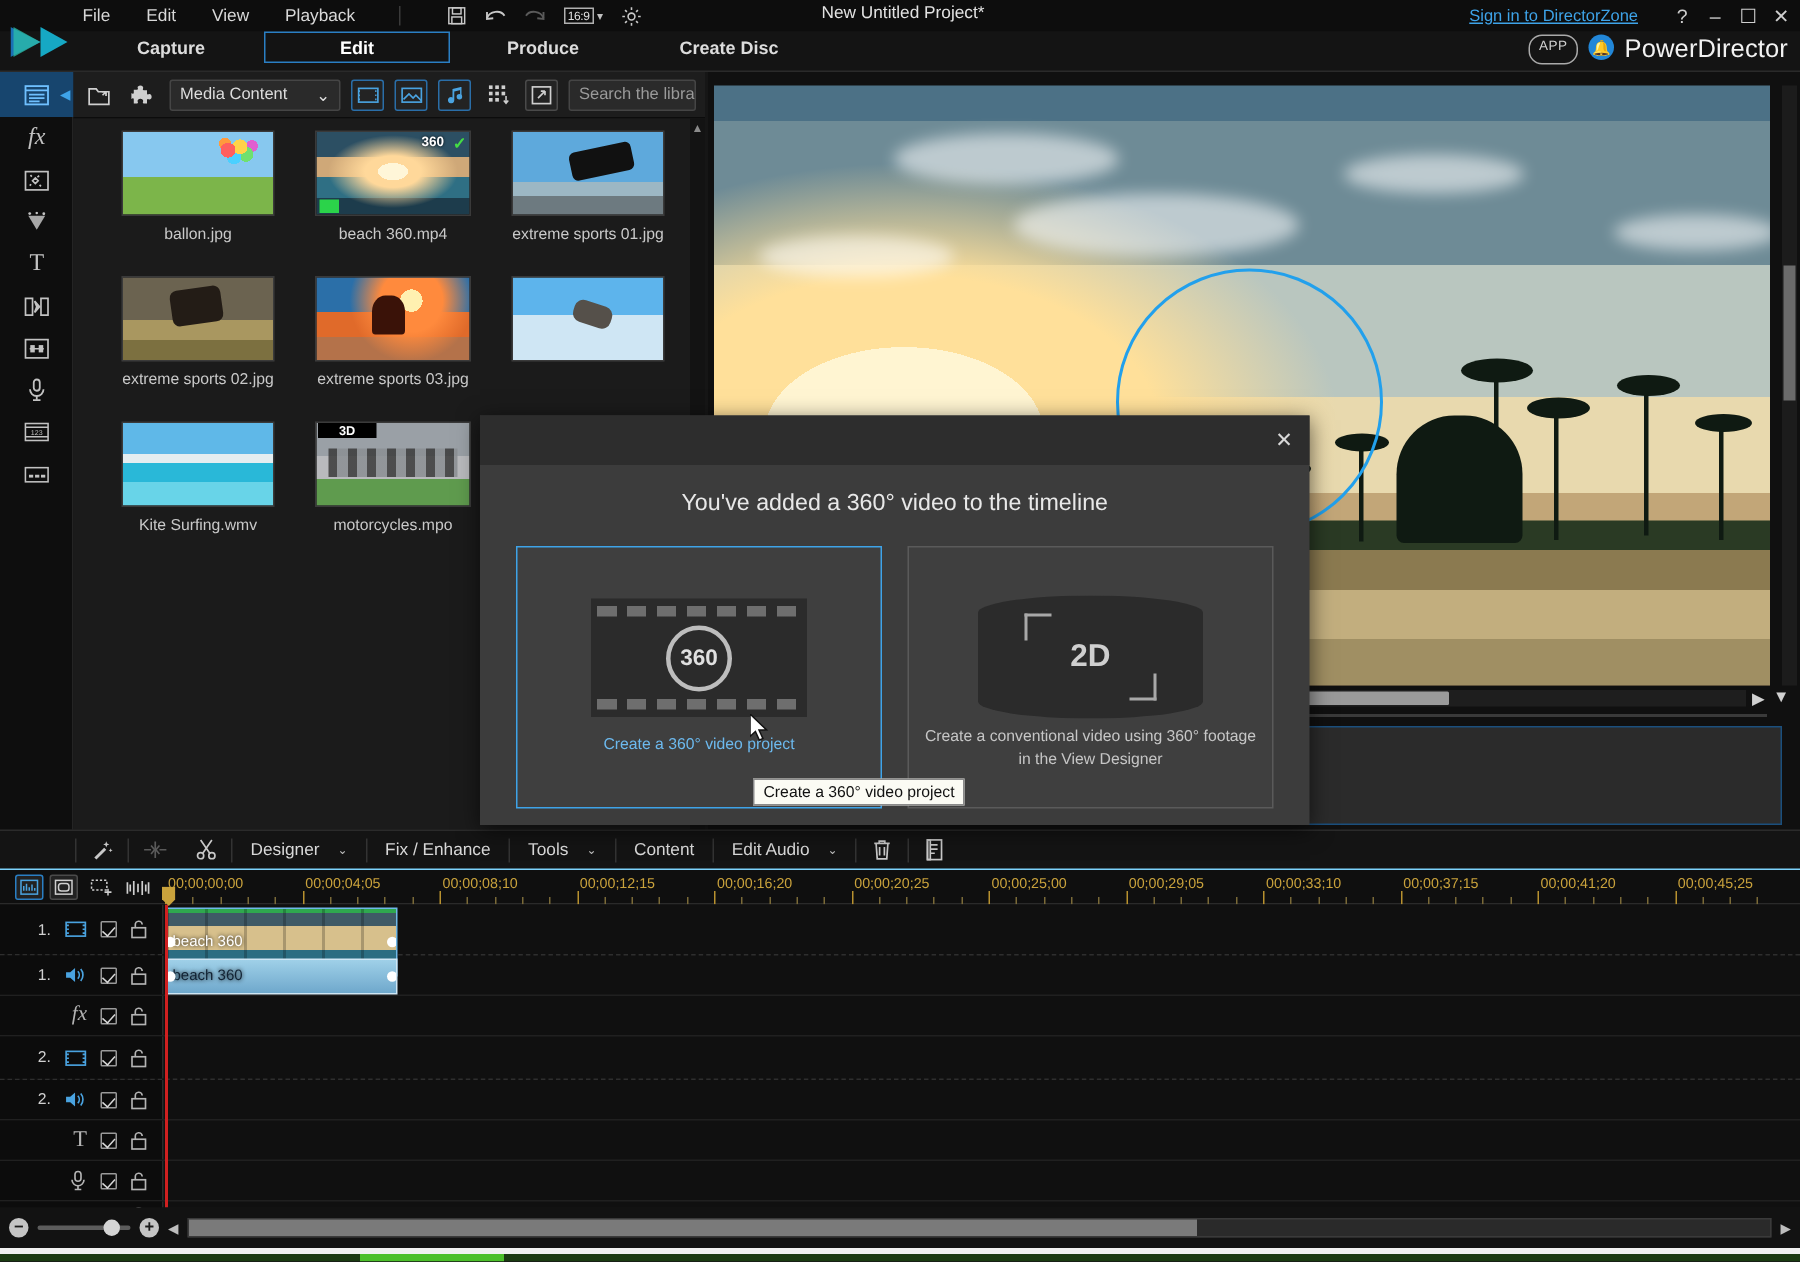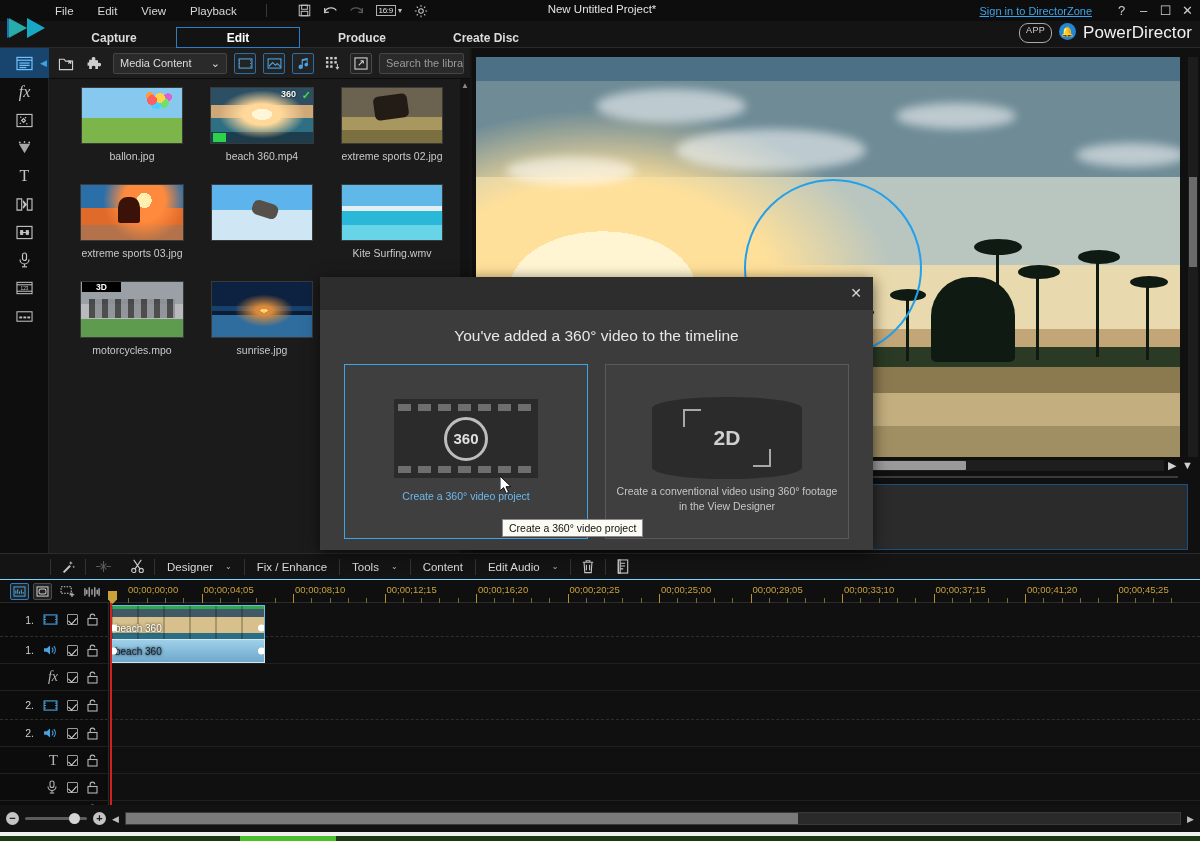--- a/index.html
+++ b/index.html
@@ -33,21 +33,21 @@
 
   
   .modebar {
     position:absolute; left:0; top:21px; width:1200px; height:27px;
     background:#141414; border-bottom:1px solid #2a2a2a;
   }
   .logo {
     position:absolute; left:6px; top:-9px; width:42px; height:32px;
     display:flex; align-items:center; justify-content:center;
   }
-  .modes { position:absolute; left:52px; top:0; display:flex; height:27px; align-items:flex-end; }
+  .modes { position:absolute; left:52px; top:0; display:flex; height:27px; align-items:flex-start; }
   .mode {
     width:124px; height:21px; line-height:20px; text-align:center;
     font-size:12px; font-weight:bold; color:#dcdcdc; cursor:pointer;
     border:1px solid transparent;
   }
   .mode.active { border:1px solid #2a7fc4; background:#131313; color:#ffffff; }
   .brandarea { position:absolute; right:8px; top:2px; display:flex; gap:7px; }
   .app-pill {
     border:1px solid #aaa; border-radius:9px; font-size:9px; color:#cfcfcf;
     padding:1px 6px; letter-spacing:.3px;
@@ -617,20 +617,26 @@
       <div class="cell wide">
         <div class="thumb" style="width:104px">
           <div class="img-beach360"></div>
           <span class="badge360">360</span>
           <span class="check">✓</span>
           <span class="audioicon"></span>
         </div>
         <div class="cap">beach 360.mp4</div>
       </div>
 
+      <div class="cell">
+        <div class="thumb">
+            <div class="img-bmx"></div>
+          </div>
+        <div class="cap">extreme sports 01.jpg</div>
+      </div>
 
       <div class="cell">
         <div class="thumb">
             <div class="img-moto"></div>
           </div>
         <div class="cap">extreme sports 02.jpg</div>
       </div>
 
       <div class="cell wide">
         <div class="thumb" style="width:104px">
@@ -796,21 +802,21 @@
         <path d="M12.8 8v5M10.3 10.5h5"></path>
       </svg>
     </div>
     <div class="tl-head-ico plain" style="left:82px">
       <svg class="svgc" width="16" height="12" viewBox="0 0 17 12" fill="none" stroke="currentColor" stroke-width="1.2">
         <path d="M1 2v8M3 3.5v5M5.5 1v10M8.5 3v6M11.5 1v10M14 3.5v5M16 2v8"></path>
       </svg>
     </div>
   </div>
   <div class="ruler">
-      <span class="tick-label" style="left: 2px; margin-left: 16px;">00;00;00;00</span>
+      <span class="tick-label" style="left: 2px;">00;00;00;00</span>
       <span class="tick major" style="left: 0px;"></span>
       <span class="tick minor" style="left: 18.3px;"></span>
       <span class="tick minor" style="left: 36.6px;"></span>
       <span class="tick minor" style="left: 54.9px;"></span>
       <span class="tick minor" style="left: 73.2px;"></span>
       <span class="tick-label" style="left: 93.5px;">00;00;04;05</span>
       <span class="tick major" style="left: 91.5px;"></span>
       <span class="tick minor" style="left: 109.8px;"></span>
       <span class="tick minor" style="left: 128.1px;"></span>
       <span class="tick minor" style="left: 146.4px;"></span>

